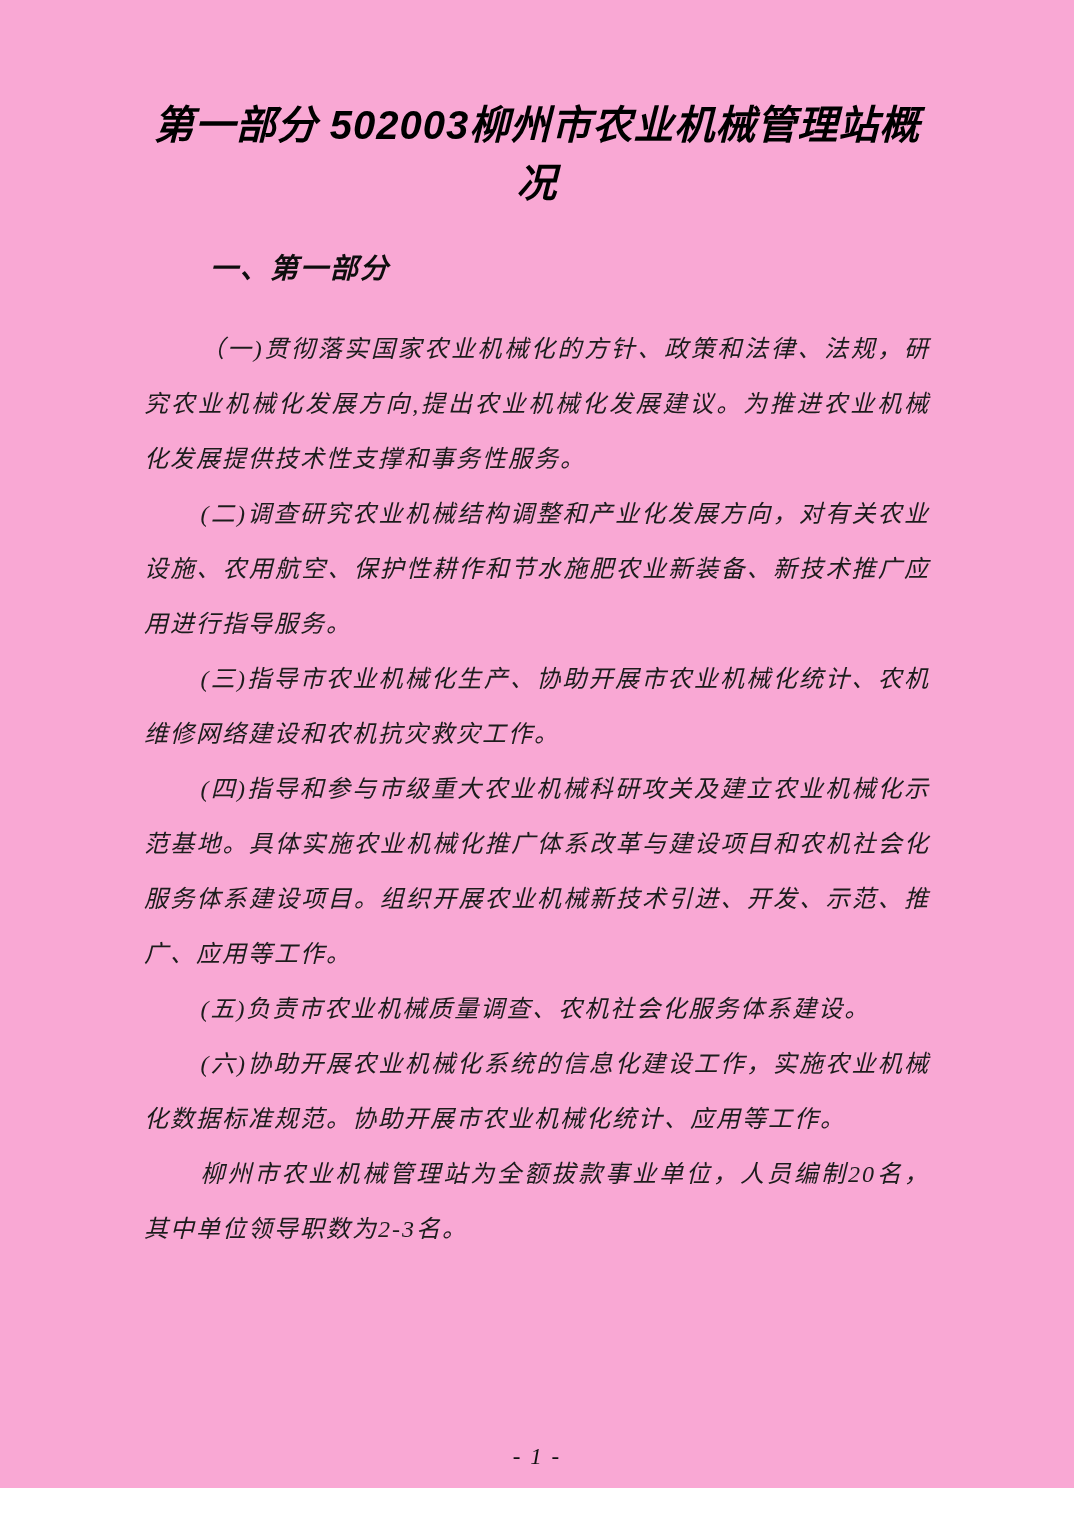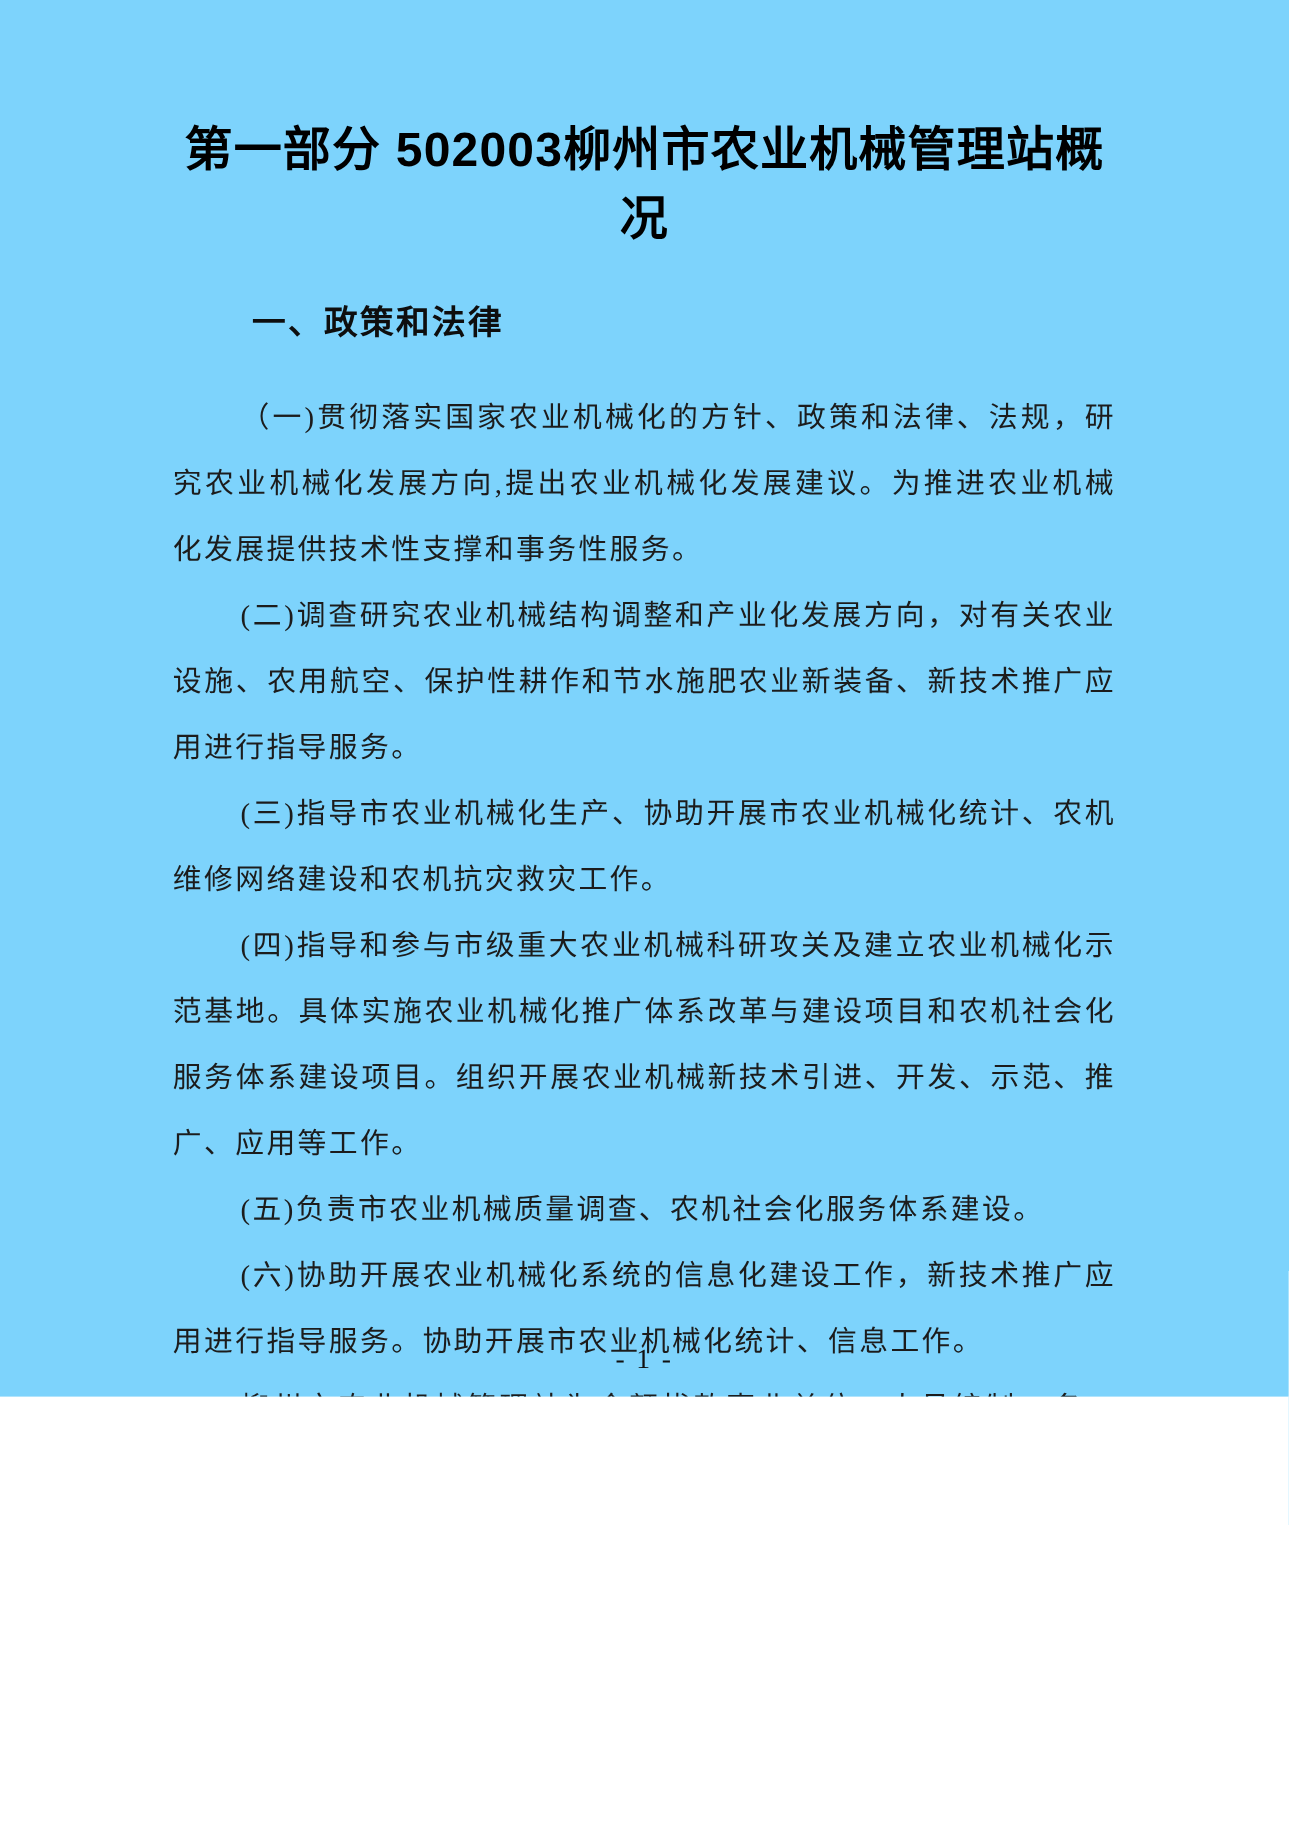--- a/index.html
+++ b/index.html
@@ -1,24 +1,25 @@
 <!DOCTYPE html>
 <html lang="zh-CN"><head>
 <meta charset="utf-8">
 <style>
   * { margin: 0; padding: 0; box-sizing: border-box; }
   html, body { background: #ffffff; }
   .page {
     position: relative;
     width: 1074px;
-    height: 1164px;
+    height: 1488px;
     margin: 0 auto;
-    background: #7dd3fc;
+    background: #f9a8d4;
     color: #161616;
     overflow: hidden;
+    font-style: italic;
   }
   .content {
     padding: 96px 144px 0 144px;
   }
   .doc-title {
     font-family: "Liberation Sans", "DejaVu Sans", sans-serif;
     font-weight: 700;
     font-size: 40px;
     line-height: 58px;
     text-align: center;
@@ -58,28 +59,28 @@
   }
 </style>
 </head>
 <body>
 
 <div class="page">
   <div class="content">
 
     <h1 class="doc-title">第一部分 502003柳州市农业机械管理站概况</h1>
 
-    <h2 class="section-heading">一、政策和法律</h2>
+    <h2 class="section-heading">一、第一部分</h2>
 
     <p class="body-para">（一)贯彻落实国家农业机械化的方针、政策和法律、法规，研究农业机械化发展方向,提出农业机械化发展建议。为推进农业机械化发展提供技术性支撑和事务性服务。</p>
     <p class="body-para">(二)调查研究农业机械结构调整和产业化发展方向，对有关农业设施、农用航空、保护性耕作和节水施肥农业新装备、新技术推广应用进行指导服务。</p>
     <p class="body-para">(三)指导市农业机械化生产、协助开展市农业机械化统计、农机维修网络建设和农机抗灾救灾工作。</p>
     <p class="body-para">(四)指导和参与市级重大农业机械科研攻关及建立农业机械化示范基地。具体实施农业机械化推广体系改革与建设项目和农机社会化服务体系建设项目。组织开展农业机械新技术引进、开发、示范、推广、应用等工作。</p>
     <p class="body-para">(五)负责市农业机械质量调查、农机社会化服务体系建设。</p>
-    <p class="body-para">(六)协助开展农业机械化系统的信息化建设工作，新技术推广应用进行指导服务。协助开展市农业机械化统计、信息工作。</p>
+    <p class="body-para">(六)协助开展农业机械化系统的信息化建设工作，实施农业机械化数据标准规范。协助开展市农业机械化统计、应用等工作。</p>
 
 
     <p class="body-para">柳州市农业机械管理站为全额拔款事业单位，人员编制20名，其中单位领导职数为2-3名。</p>
 
   </div>
 
   <div class="page-number">- 1 -</div>
 </div>
 
 </body></html>

